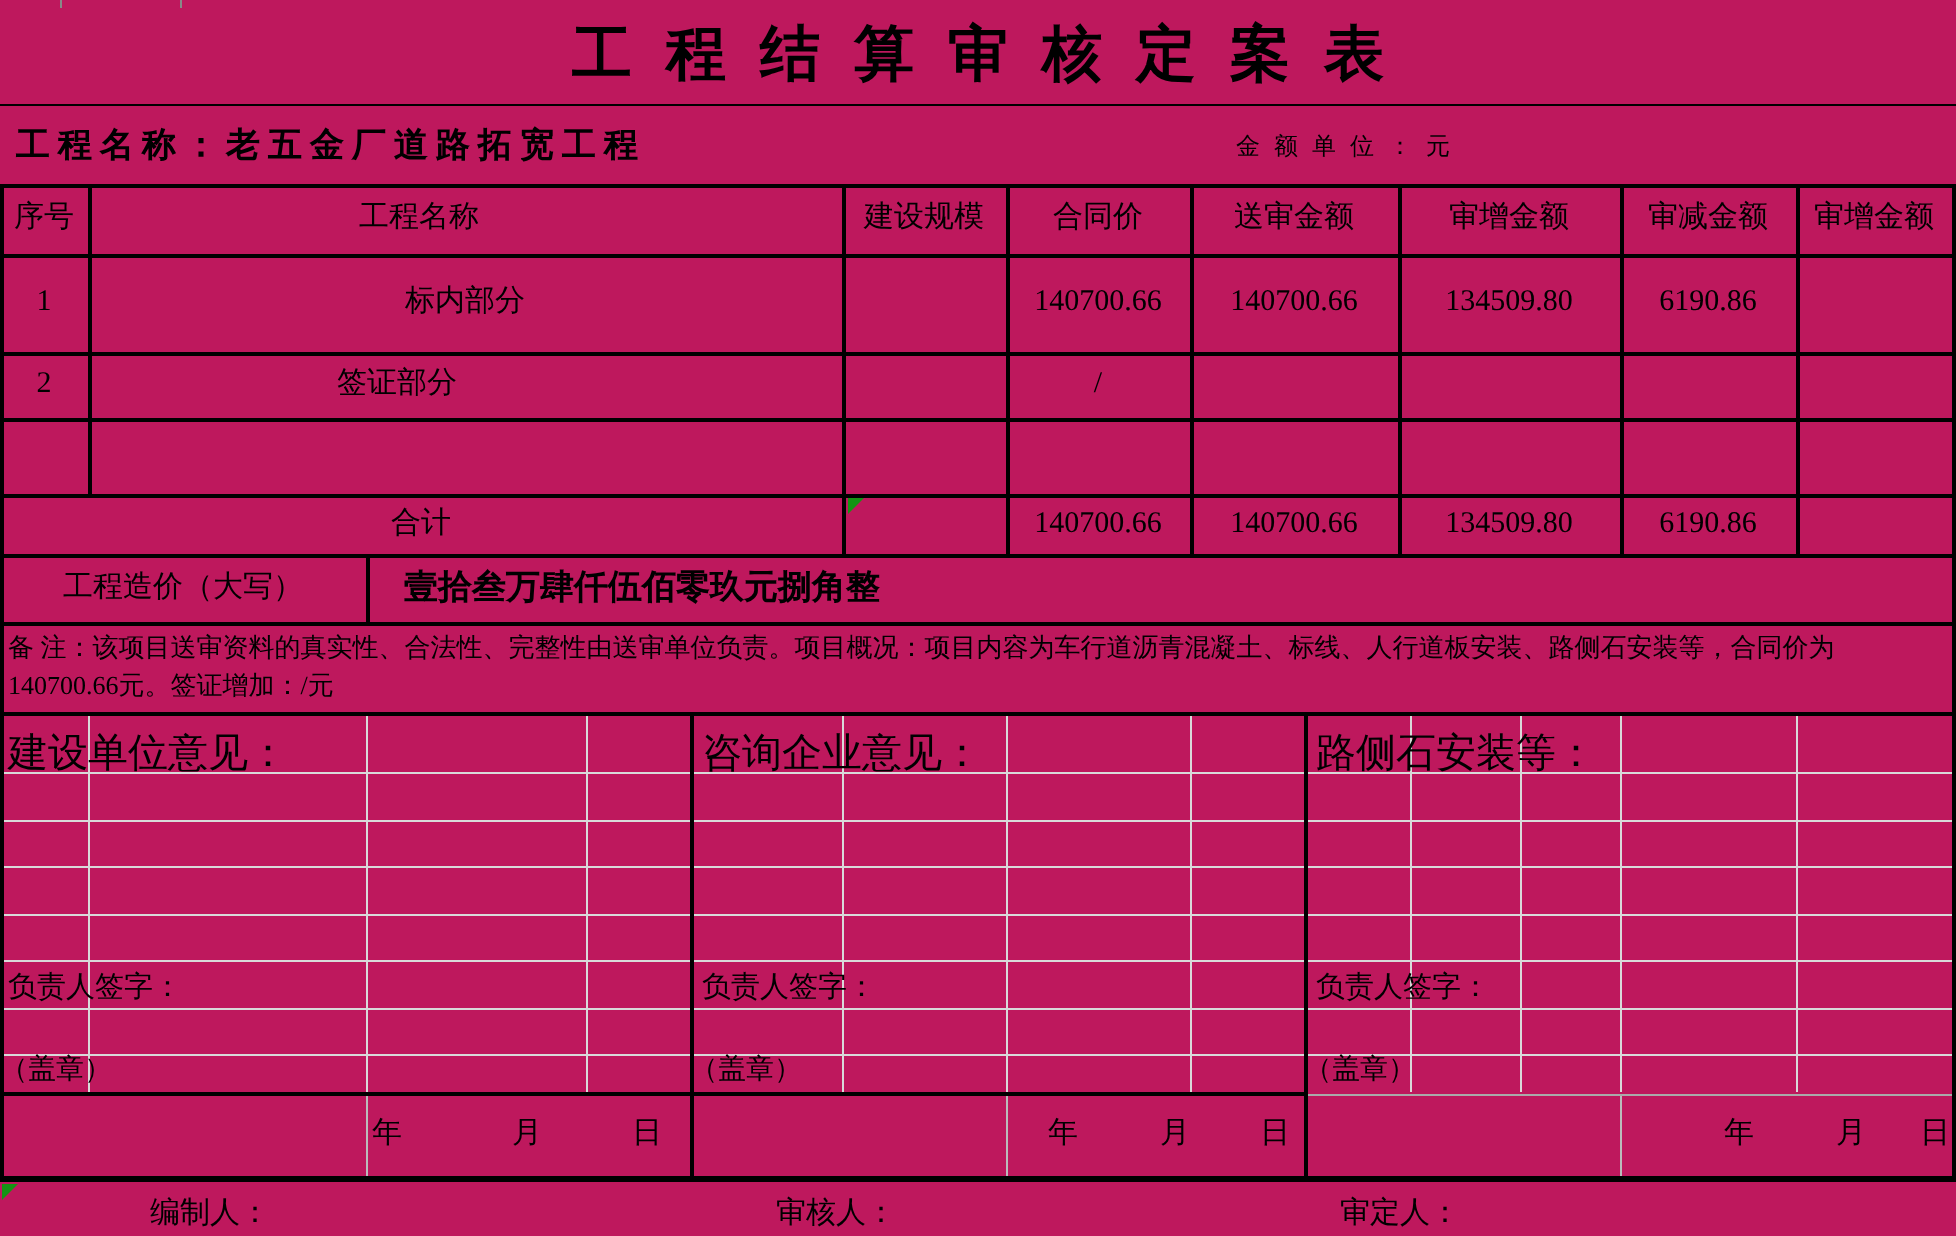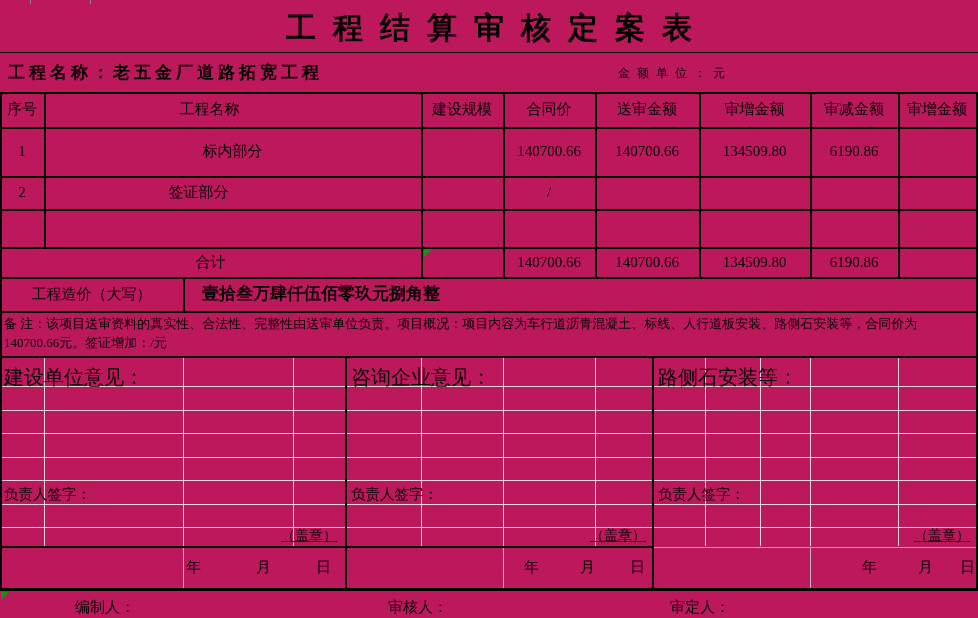--- a/index.html
+++ b/index.html
@@ -6,21 +6,21 @@
   #sheet{
     position:relative;width:978px;height:618px;background:#be185d;overflow:hidden;
     font-family:"Liberation Serif","DejaVu Serif",serif;color:#000;
   }
   .k{position:absolute;background:#000;z-index:2;}
   .g{position:absolute;background:#aaa;z-index:2;}
   .f{position:absolute;background:#d9d9d9;z-index:1;}
   .fd{position:absolute;background:#bbb;z-index:1;}
   .t{position:absolute;z-index:3;white-space:nowrap;}
   .c{text-align:center;}
-  .r{text-align:right;text-decoration:underline;}
+  .r{}
   .title{top:6px;left:0;width:978px;height:44px;line-height:44px;font-size:30px;font-weight:bold;letter-spacing:17px;text-indent:17px;}
   .info-l{left:8px;top:54px;height:38px;line-height:38px;font-size:17px;font-weight:bold;letter-spacing:4px;}
   .info-r{left:618px;top:54px;height:38px;line-height:38px;font-size:12px;letter-spacing:7px;}
   .hd,.rw1,.rw2,.tot,.wds{font-size:15px;}
   .hd{top:92px;height:35px;line-height:35px;}
   .rw1{top:127px;height:49px;line-height:49px;}
   .rw2{top:176px;height:33px;line-height:33px;}
   .tot{top:247px;height:30px;line-height:30px;}
   .wds{top:277px;height:34px;line-height:34px;}
   .wds-val{font-size:17px;font-weight:bold;}

